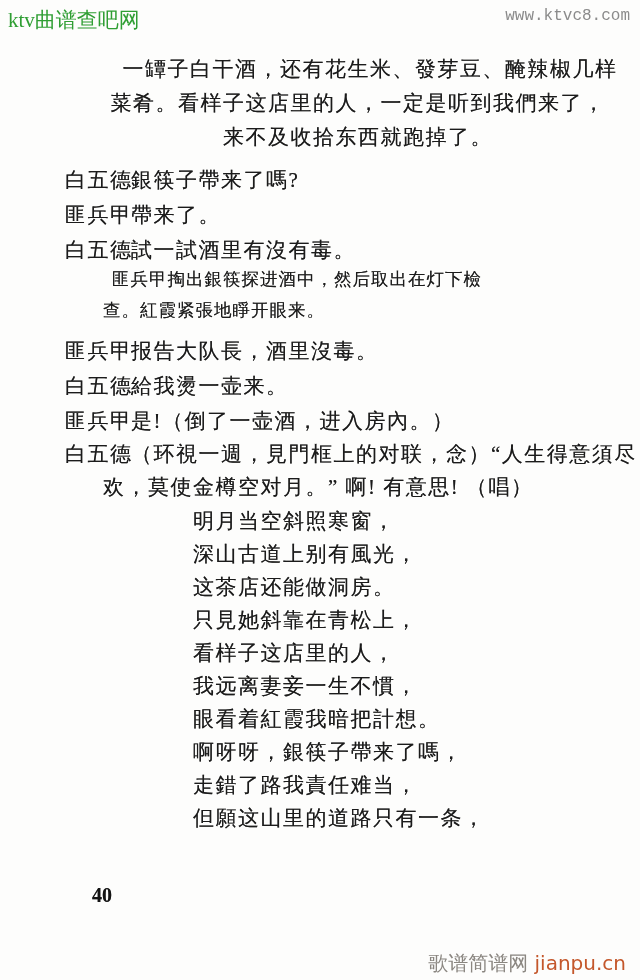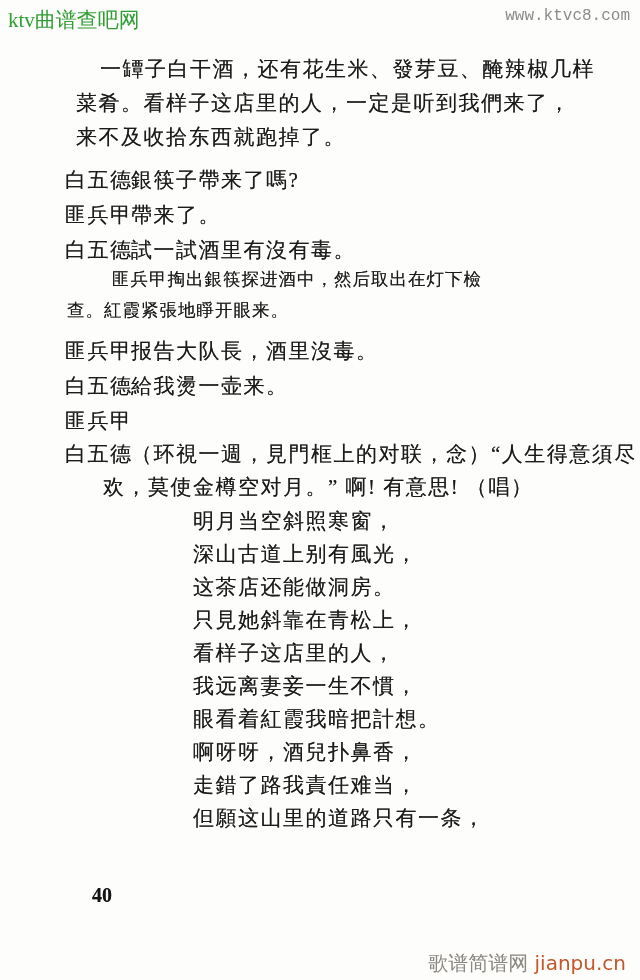--- a/index.html
+++ b/index.html
@@ -41,36 +41,36 @@
   .wm-br .domain{color:var(--footer-orange);}
   
   .scan{
     color:var(--ink);
     font-size:21px;
     letter-spacing:1.5px;
     text-shadow:0 0 .6px rgba(20,20,20,.65);
     white-space:nowrap;
   }
   .para{position:absolute;top:52px;left:0;width:640px;}
-  .para .line{line-height:34px;}
+  .para .line{line-height:34px;text-align:center;}
   .para .indent-first{padding-left:100px;}
   .para .indent-rest{padding-left:76px;}
 
   .dgroup{position:absolute;left:65px;width:575px;}
   .dgroup1{top:163px;}
   .dgroup2{top:334px;}
   .drow{line-height:35px;display:flex;}
   .speaker{display:inline-block;width:66px;flex:0 0 66px;}
   .dtext{display:inline-block;}
 
   .stage{position:absolute;top:264px;left:0;width:640px;
     font-size:17.5px;letter-spacing:1px;}
   .stage .line{line-height:31px;}
   .stage .s1{padding-left:112px;}
-  .stage .s2{padding-left:67px;}
+  .stage .s2{padding-left:103px;}
 
   .speech{position:absolute;top:438px;left:0;width:640px;}
   .speech .row1{padding-left:65px;display:flex;line-height:33px;}
   .speech .row2{padding-left:103px;line-height:33px;}
 
   .verse{position:absolute;top:505px;left:193px;}
   .verse .vline{line-height:33px;}
 
   .pageno{
     position:absolute;top:884px;left:92px;
@@ -117,40 +117,41 @@
     <div class="drow">
       <span class="speaker">匪兵甲</span>
       <span class="dtext">报告大队長，酒里沒毒。</span>
     </div>
     <div class="drow">
       <span class="speaker">白五德</span>
       <span class="dtext">給我燙一壶来。</span>
     </div>
     <div class="drow">
       <span class="speaker">匪兵甲</span>
+      <span class="dtext">是!（倒了一壶酒，进入房內。）</span>
     </div>
   </div>
 
   <div class="speech scan">
     <div class="row1">
       <span class="speaker">白五德</span>
       <span class="dtext">（环視一週，見門框上的对联，念）“人生得意須尽</span>
     </div>
     <div class="row2">欢，莫使金樽空对月。” 啊! 有意思! （唱）</div>
   </div>
 
   <div class="verse scan">
     <div class="vline">明月当空斜照寒窗，</div>
     <div class="vline">深山古道上别有風光，</div>
     <div class="vline">这茶店还能做洞房。</div>
     <div class="vline">只見她斜靠在青松上，</div>
     <div class="vline">看样子这店里的人，</div>
     <div class="vline">我远离妻妾一生不慣，</div>
     <div class="vline">眼看着紅霞我暗把計想。</div>
-    <div class="vline">啊呀呀，酒兒扑鼻香，</div>
+    <div class="vline">啊呀呀，銀筷子帶来了嗎，</div>
     <div class="vline">走錯了路我責任难当，</div>
     <div class="vline">但願这山里的道路只有一条，</div>
   </div>
 
   <div class="pageno">40</div>
 
   <div class="wm-br">
     <span>歌谱简谱网 </span><span class="domain">jianpu.cn</span>
   </div>
 

